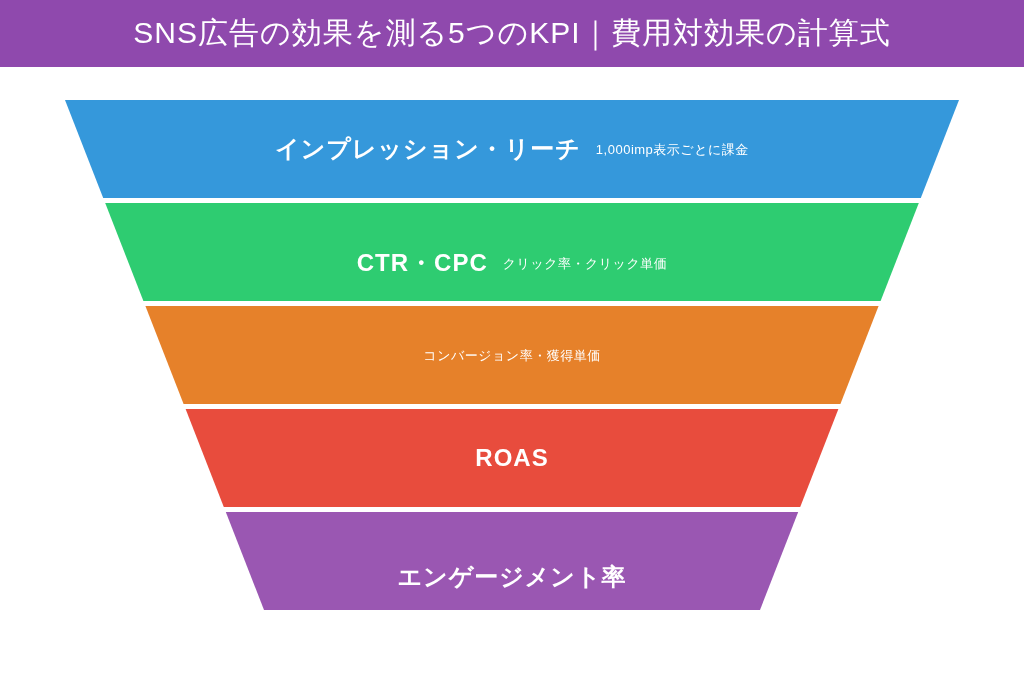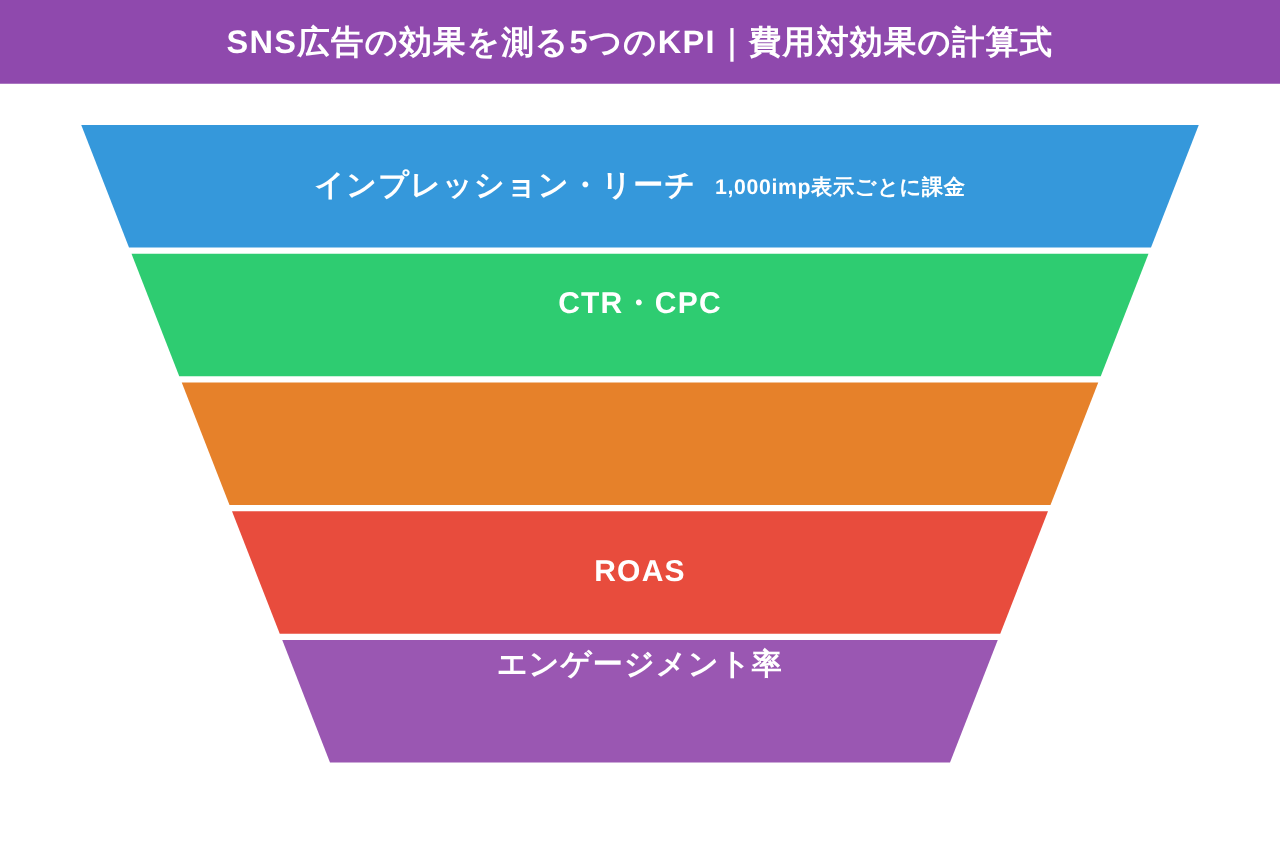--- a/index.html
+++ b/index.html
@@ -7,37 +7,37 @@
   body { font-family: "Liberation Sans", "DejaVu Sans", sans-serif; background: #ffffff; }
 
   .canvas { position: relative; width: 1024px; height: 683px; background: #ffffff; }
 
   .header {
     position: absolute; top: 0; left: 0;
     width: 1024px; height: 67px;
     display: flex; align-items: center; justify-content: center;
   }
   .header .title {
-    font-size: 26px; font-weight: 700; letter-spacing: 1px;
+    font-size: 30px; font-weight: 400; letter-spacing: 1px;
     white-space: nowrap;
   }
 
   #funnel-svg { position: absolute; top: 0; left: 0; display: block; }
 
   .band-label {
     position: absolute; left: 0;
     width: 1024px; height: 98px;
     display: flex; 
     align-items: center; justify-content: center;
     gap: 15px;
     color: #ffffff; text-align: center;
     pointer-events: none;
   }
   .band-title   { font-size: 24px; font-weight: 800; line-height: 1; letter-spacing: 1px; }
-  .band-subtitle{ font-size: 17px; font-weight: 700; line-height: 1; letter-spacing: 0.5px; }
+  .band-subtitle{ font-size: 13px; font-weight: 400; line-height: 1; letter-spacing: 0.5px; }
 </style>
 </head>
 <body style="background: rgb(255, 255, 255);">
 
 <div class="canvas">
 
   <div class="header" style="background: rgb(143, 73, 173); color: rgb(255, 255, 255);">
     <span class="title">SNS広告の効果を測る5つのKPI｜費用対効果の計算式</span>
   </div>
 
@@ -47,26 +47,28 @@
       <polygon points="145.4,306 878.6,306 840.4,404 183.6,404" fill="#e6812a"></polygon>
       <polygon points="185.6,409 838.4,409 800.2,507 223.8,507" fill="#e84c3d"></polygon>
       <polygon points="225.8,512 798.2,512 760.0,610 264.0,610" fill="#9a57b2"></polygon>
     </svg>
 
   <div id="band-labels">
       <div class="band-label" style="top: 100px;">
         <div class="band-title">インプレッション・リーチ</div>
         <div class="band-subtitle">1,000imp表示ごとに課金</div>
       </div>
-      <div class="band-label" style="top: 194px;">
+      <div class="band-label" style="top: 214px;">
         <div class="band-title">CTR・CPC</div>
+        <div class="band-subtitle">クリック率・クリック単価</div>
       </div>
       <div class="band-label" style="top: 306px;">
+        <div class="band-subtitle">コンバージョン率・獲得単価</div>
       </div>
       <div class="band-label" style="top: 409px; gap: 12px;">
         <div class="band-title">ROAS</div>
       </div>
-      <div class="band-label" style="top: 483px;">
+      <div class="band-label" style="top: 528px;">
         <div class="band-title">エンゲージメント率</div>
       </div>
     </div>
 
 </div>
 
 </body></html>

